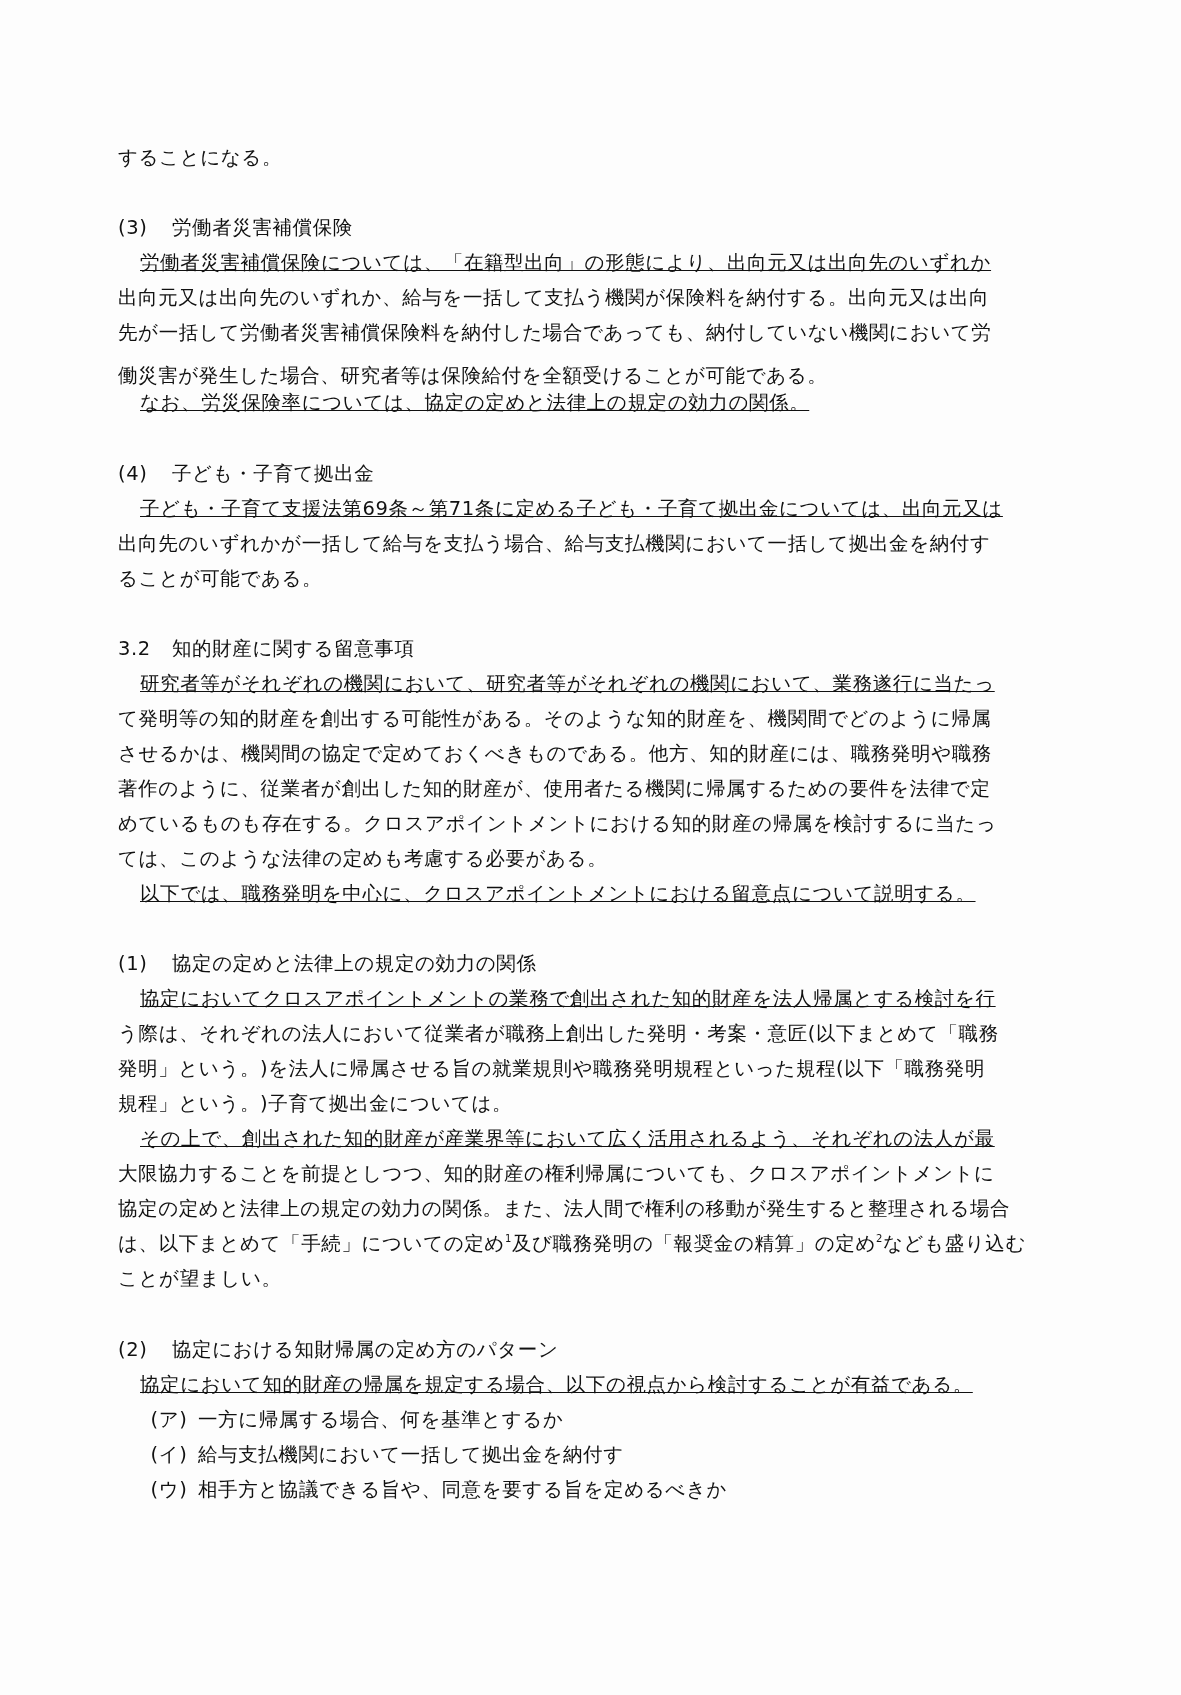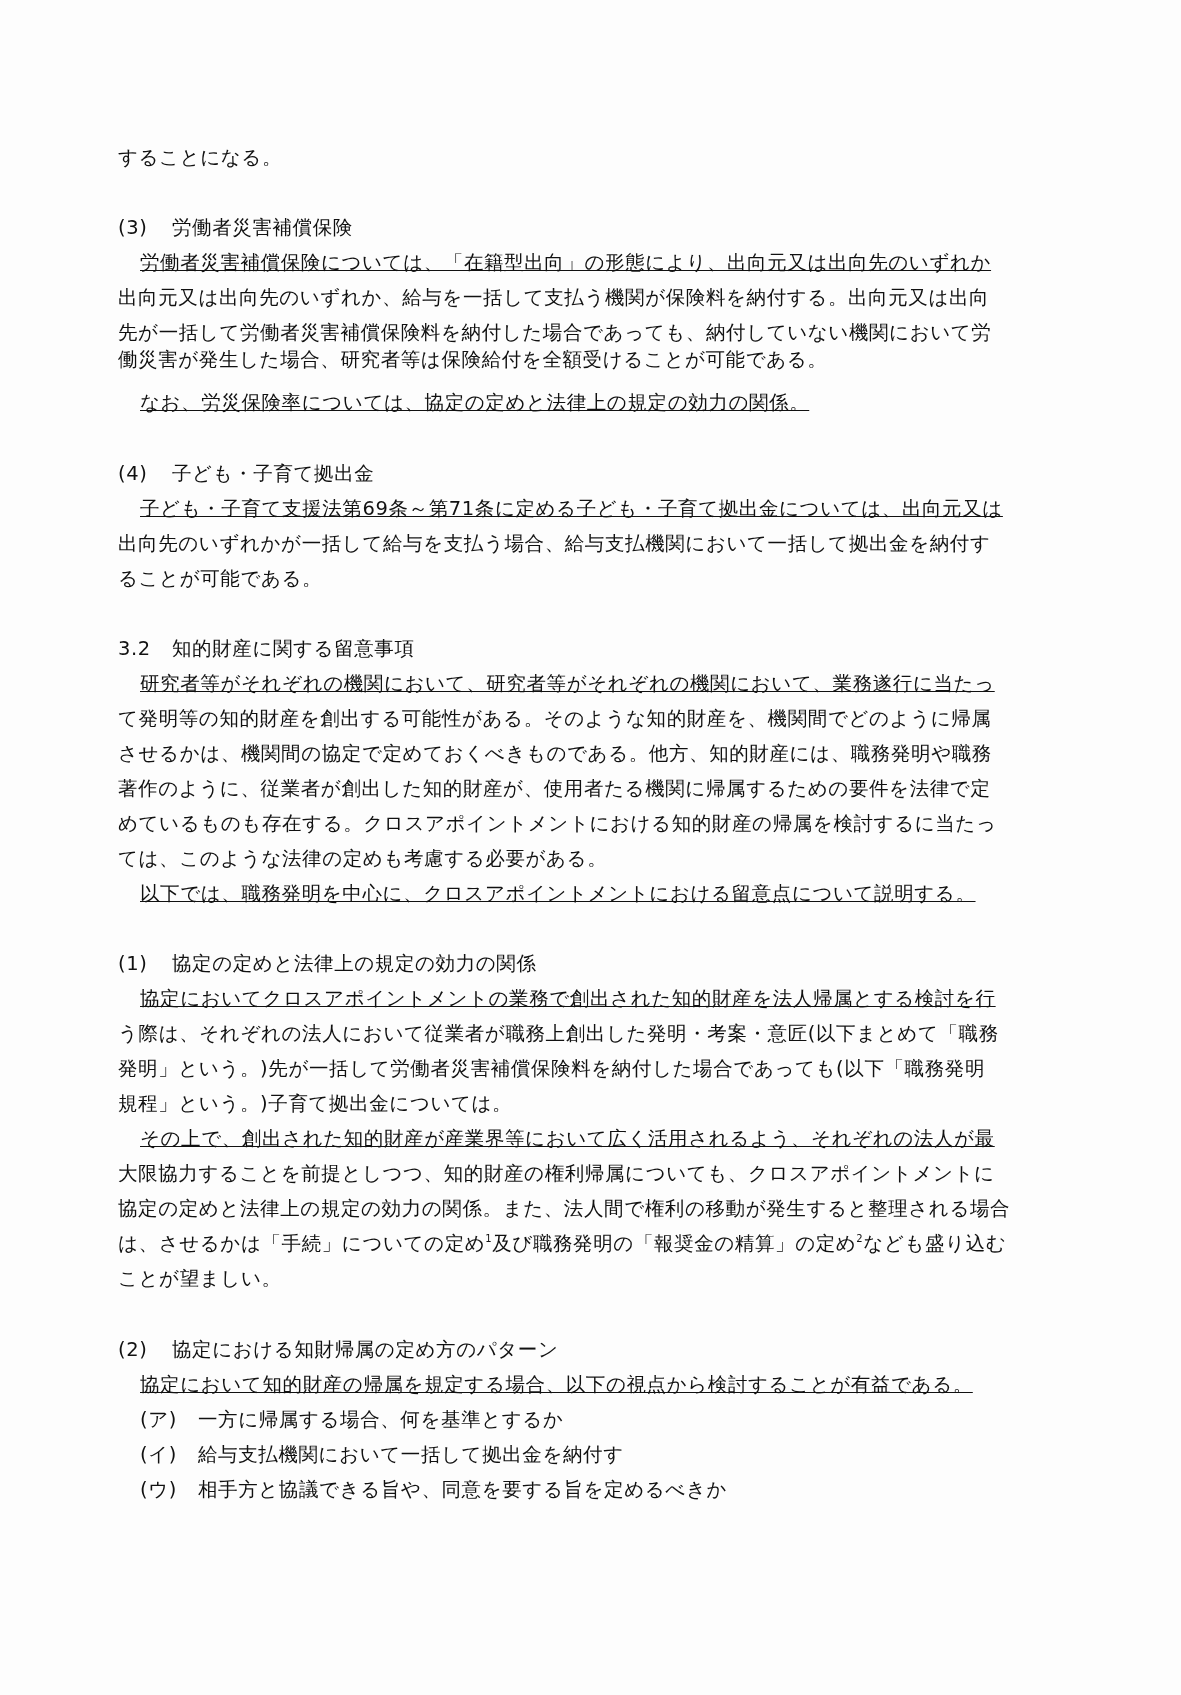--- a/index.html
+++ b/index.html
@@ -1,39 +1,39 @@
 <!DOCTYPE html>
 <html><head>
 <meta charset="utf-8">
 <style>
   html, body { margin: 0; padding: 0; background: #fdfdfd; }
   body { width: 1181px; height: 1695px; position: relative; overflow: hidden;
          font-family: "DejaVu Sans", "Liberation Sans", sans-serif; color: #111; }
   .page { position: absolute; left: 118px; top: 0; width: 950px; }
   .ln { position: absolute; left: 0; white-space: nowrap; font-size: 19.5px; line-height: 24px; letter-spacing: 0.6px; }
   .ind { left: 22px; text-decoration: underline; }
-  .ind2 { left: 22px; }
+  .ind2 { left: 22px; text-align: center; }
   .item-label { display: inline-block; width: 58px; }
   .head-num { display: inline-block; width: 54px; }
   sup { font-size: 10px; vertical-align: 8px; line-height: 0; }
 </style>
 </head>
 <body>
 
 <div class="page">
 
   <div class="ln" style="top:146px">することになる。</div>
 
   <div class="ln" style="top:216px">
     <span class="head-num">(3)</span><span>労働者災害補償保険</span>
   </div>
   <div class="ln ind" style="top:251px">労働者災害補償保険については、「在籍型出向」の形態により、出向元又は出向先のいずれか</div>
   <div class="ln" style="top:286px">出向元又は出向先のいずれか、給与を一括して支払う機関が保険料を納付する。出向元又は出向</div>
   <div class="ln" style="top:321px">先が一括して労働者災害補償保険料を納付した場合であっても、納付していない機関において労</div>
-  <div class="ln" style="top:348px">働災害が発生した場合、研究者等は保険給付を全額受けることが可能である。</div>
+  <div class="ln" style="top:364px">働災害が発生した場合、研究者等は保険給付を全額受けることが可能である。</div>
   <div class="ln ind" style="top:391px">なお、労災保険率については、協定の定めと法律上の規定の効力の関係。</div>
 
   <div class="ln" style="top:462px">
     <span class="head-num">(4)</span><span>子ども・子育て拠出金</span>
   </div>
   <div class="ln ind" style="top:497px">子ども・子育て支援法第69条～第71条に定める子ども・子育て拠出金については、出向元又は</div>
   <div class="ln" style="top:532px">出向先のいずれかが一括して給与を支払う場合、給与支払機関において一括して拠出金を納付す</div>
   <div class="ln" style="top:567px">ることが可能である。</div>
 
   <div class="ln" style="top:637px">
@@ -45,27 +45,27 @@
   <div class="ln" style="top:777px">著作のように、従業者が創出した知的財産が、使用者たる機関に帰属するための要件を法律で定</div>
   <div class="ln" style="top:812px">めているものも存在する。クロスアポイントメントにおける知的財産の帰属を検討するに当たっ</div>
   <div class="ln" style="top:847px">ては、このような法律の定めも考慮する必要がある。</div>
   <div class="ln ind" style="top:882px">以下では、職務発明を中心に、クロスアポイントメントにおける留意点について説明する。</div>
 
   <div class="ln" style="top:952px">
     <span class="head-num">(1)</span><span>協定の定めと法律上の規定の効力の関係</span>
   </div>
   <div class="ln ind" style="top:987px">協定においてクロスアポイントメントの業務で創出された知的財産を法人帰属とする検討を行</div>
   <div class="ln" style="top:1022px">う際は、それぞれの法人において従業者が職務上創出した発明・考案・意匠(以下まとめて「職務</div>
-  <div class="ln" style="top:1057px">発明」という。)先が一括して労働者災害補償保険料を納付した場合であっても(以下「職務発明</div>
+  <div class="ln" style="top:1057px">発明」という。)を法人に帰属させる旨の就業規則や職務発明規程といった規程(以下「職務発明</div>
   <div class="ln" style="top:1092px">規程」という。)子育て拠出金については。</div>
   <div class="ln ind" style="top:1127px">その上で、創出された知的財産が産業界等において広く活用されるよう、それぞれの法人が最</div>
   <div class="ln" style="top:1162px">大限協力することを前提としつつ、知的財産の権利帰属についても、クロスアポイントメントに</div>
   <div class="ln" style="top:1197px">協定の定めと法律上の規定の効力の関係。また、法人間で権利の移動が発生すると整理される場合</div>
   <div class="ln" style="top:1232px">
-    <span>は、させるかは「手続」についての定め</span><sup>1</sup><span>及び職務発明の「報奨金の精算」の定め</span><sup>2</sup><span>なども盛り込む</span>
+    <span>は、以下まとめて「手続」についての定め</span><sup>1</sup><span>及び職務発明の「報奨金の精算」の定め</span><sup>2</sup><span>なども盛り込む</span>
   </div>
   <div class="ln" style="top:1267px">ことが望ましい。</div>
 
   <div class="ln" style="top:1338px">
     <span class="head-num">(2)</span><span>協定における知財帰属の定め方のパターン</span>
   </div>
   <div class="ln ind" style="top:1373px">協定において知的財産の帰属を規定する場合、以下の視点から検討することが有益である。</div>
   <div class="ln ind2" style="top:1408px">
     <span class="item-label">(ア)</span><span>一方に帰属する場合、何を基準とするか</span>
   </div>

